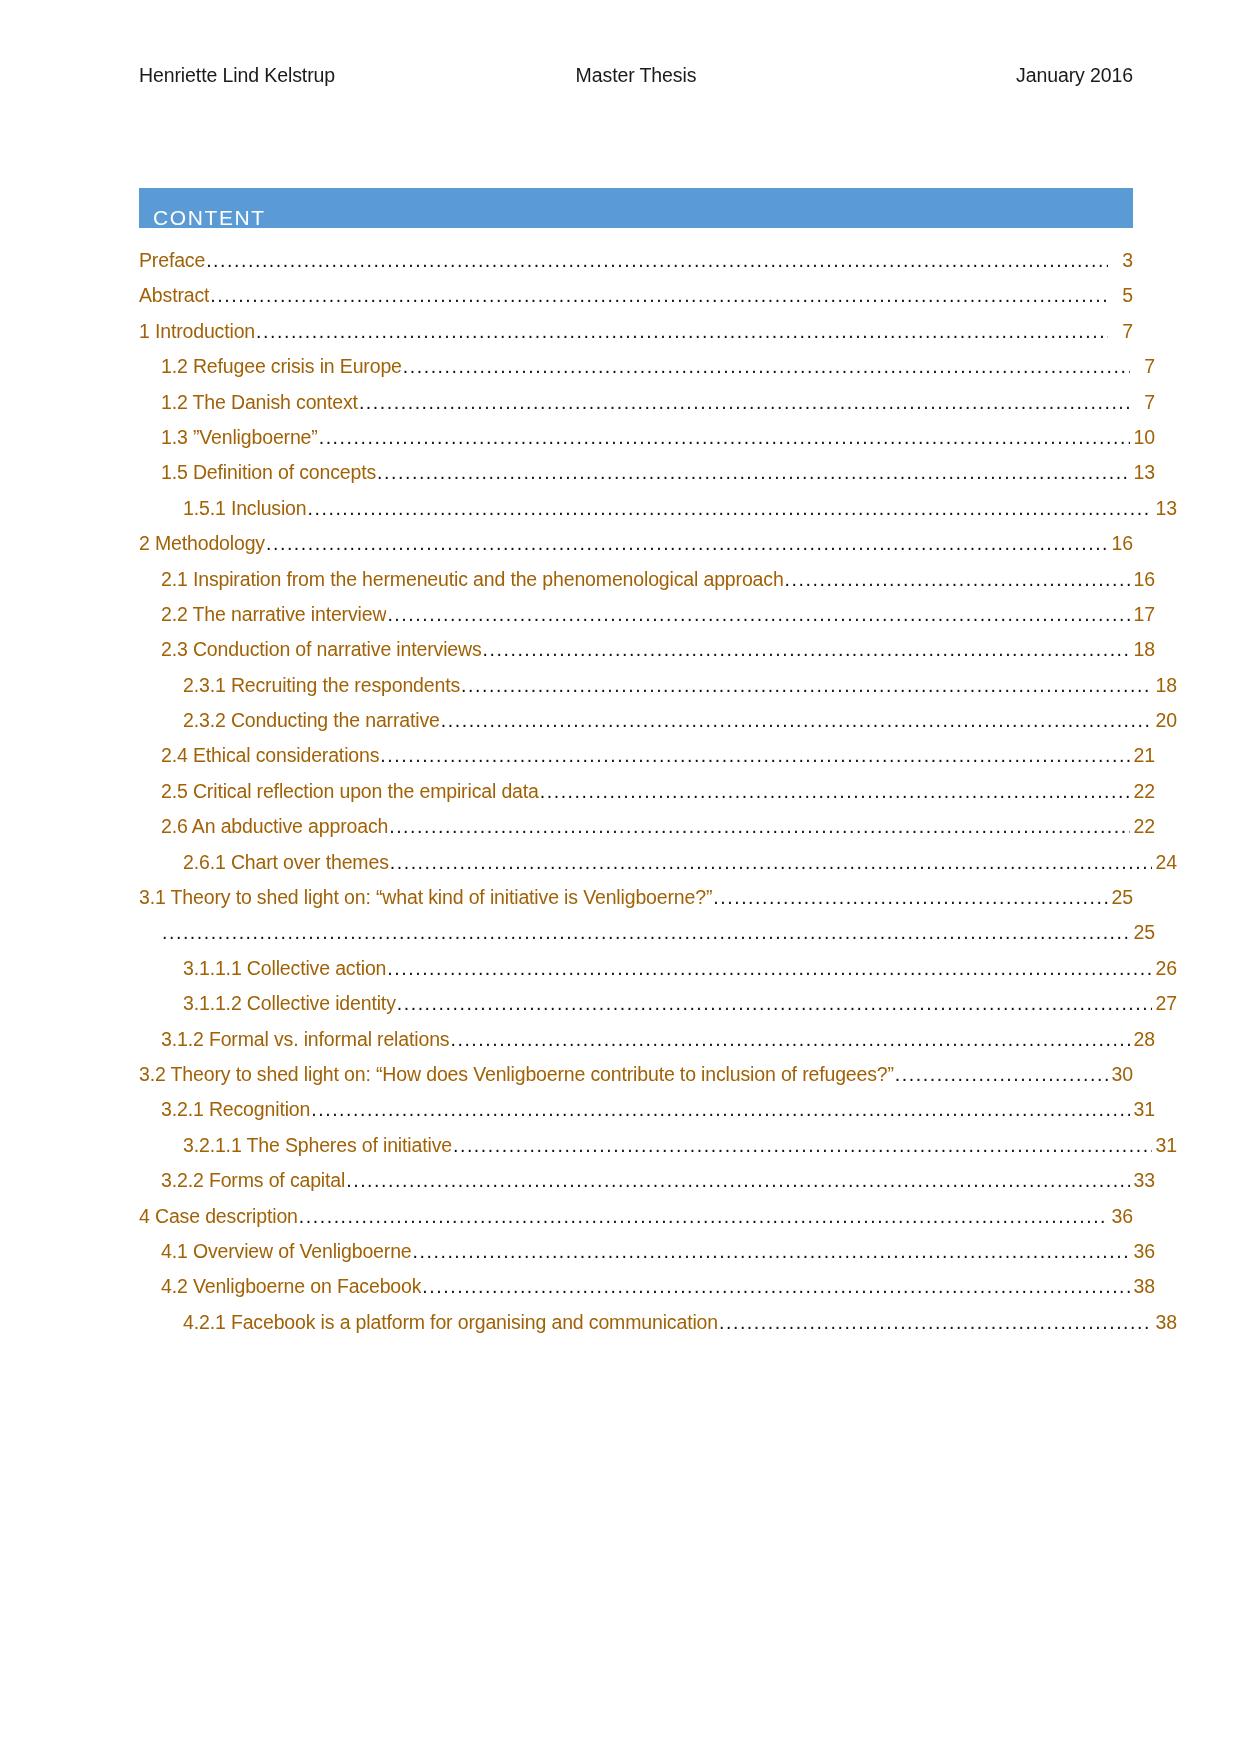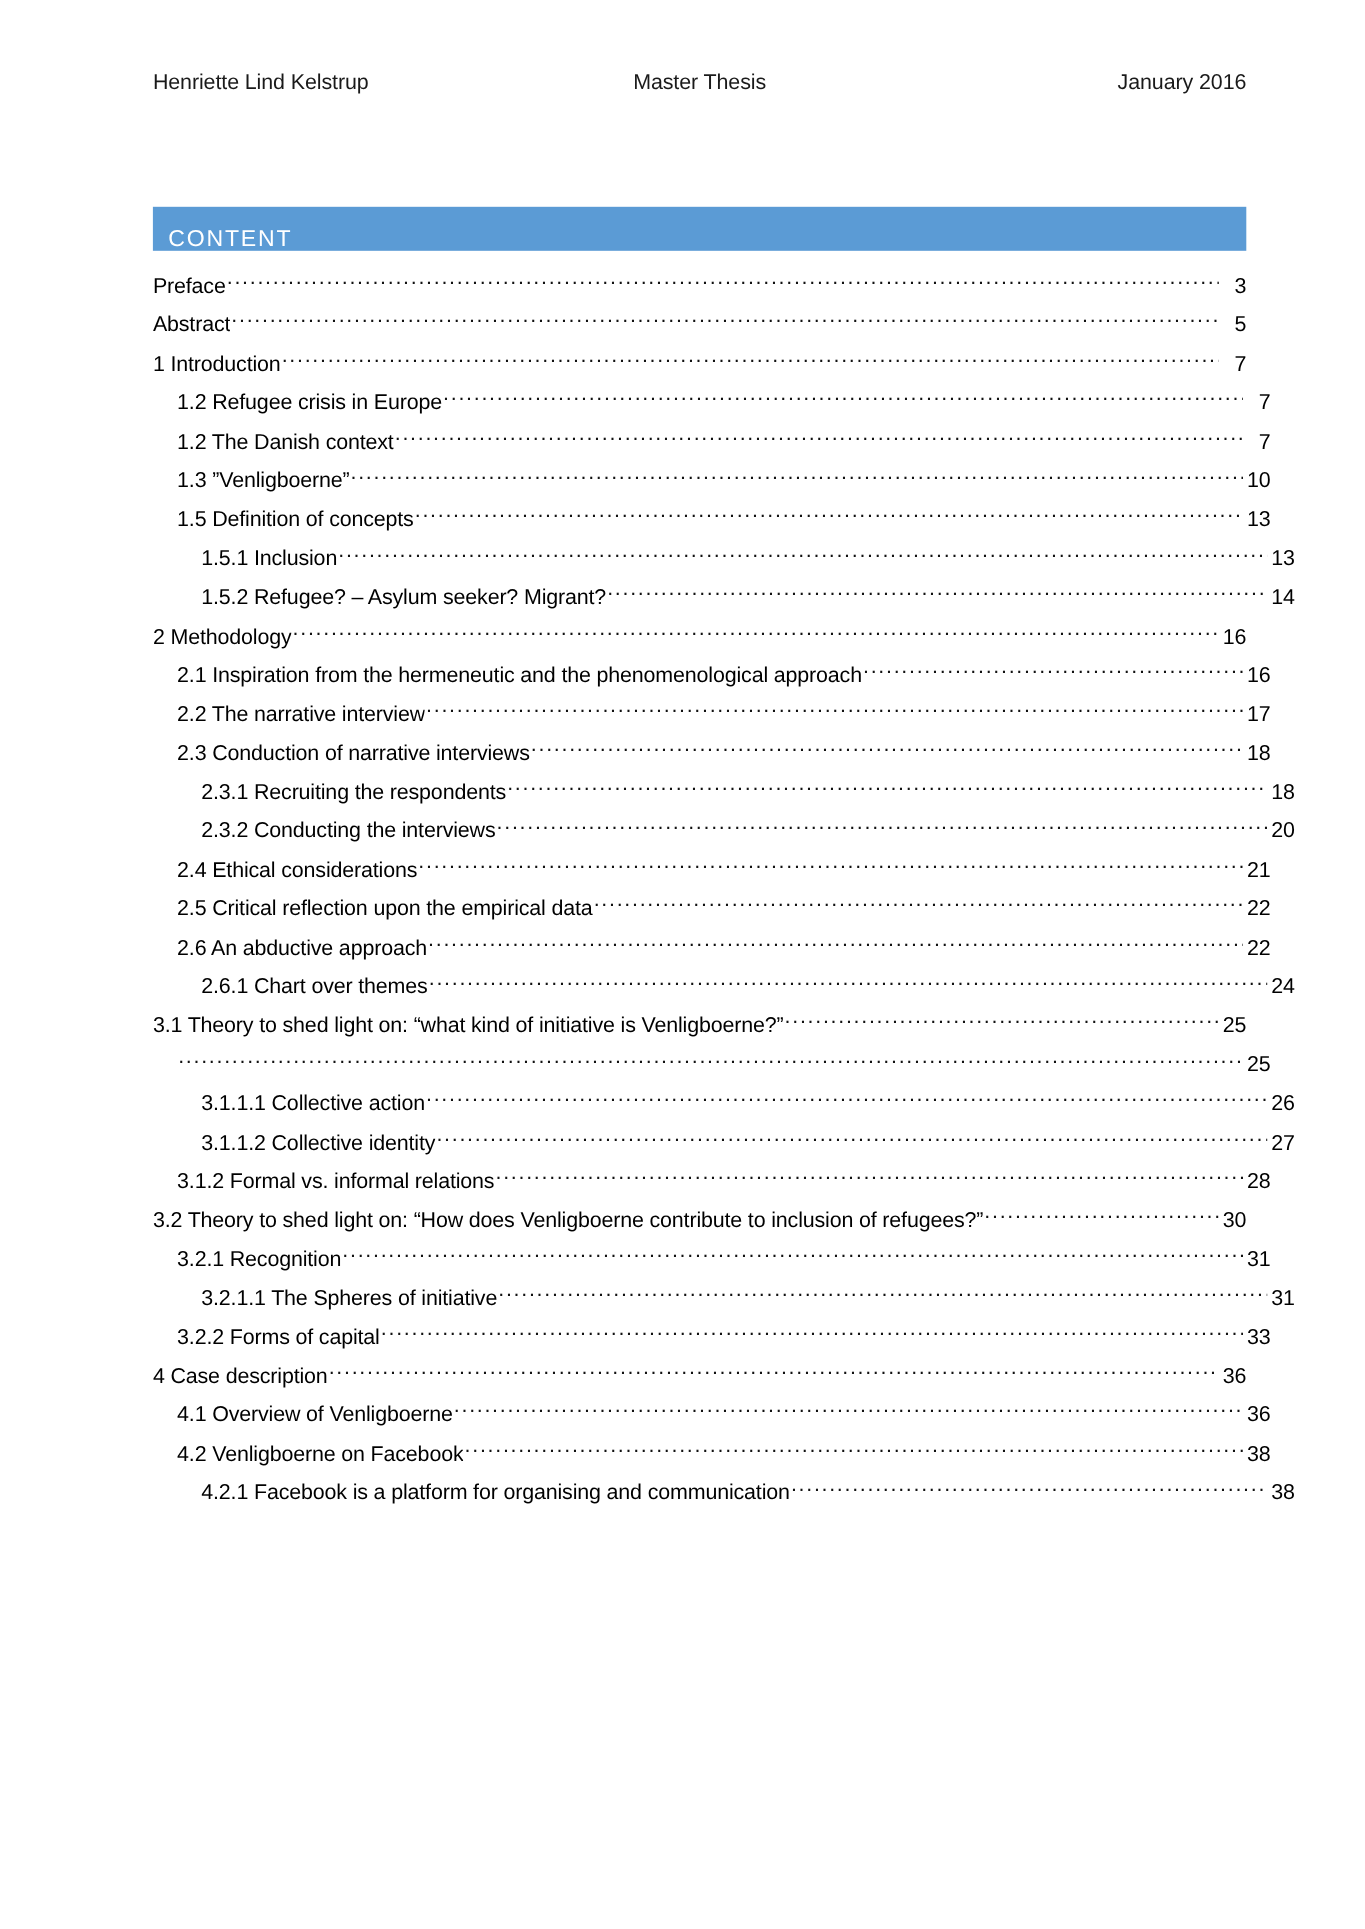--- a/index.html
+++ b/index.html
@@ -66,26 +66,26 @@
   
   .toc {
     position: absolute;
     left: 139px;
     top: 243px;
     width: 994px;
   }
 
   .toc-row {
     display: flex;
-    align-items: center;
+    align-items: flex-end;
     width: 100%;
     height: 35.4px;
     font-size: 19.5px;
     line-height: 35.4px;
-    color: #000000;
+    color: #a16207;
     letter-spacing: -0.15px;
     white-space: nowrap;
   }
 
   .toc-row .t-label {
     flex: 0 0 auto;
     overflow: hidden;
   }
 
   .toc-row .t-leader {
@@ -171,25 +171,20 @@
       <div class="toc-row lvl-1 gap">
         <span class="t-label">1.5 Definition of concepts</span>
         <span class="t-leader"></span>
         <span class="t-page">13</span>
       </div>
       <div class="toc-row lvl-2 gap">
         <span class="t-label">1.5.1 Inclusion</span>
         <span class="t-leader"></span>
         <span class="t-page">13</span>
       </div>
-      <div class="toc-row lvl-2 gap">
-        <span class="t-label">1.5.2 Refugee? – Asylum seeker? Migrant?</span>
-        <span class="t-leader"></span>
-        <span class="t-page">14</span>
-      </div>
       <div class="toc-row lvl-0">
         <span class="t-label">2 Methodology</span>
         <span class="t-leader"></span>
         <span class="t-page">16</span>
       </div>
       <div class="toc-row lvl-1 gap">
         <span class="t-label">2.1 Inspiration from the hermeneutic and the phenomenological approach</span>
         <span class="t-leader"></span>
         <span class="t-page">16</span>
       </div>
@@ -202,21 +197,21 @@
         <span class="t-label">2.3 Conduction of narrative interviews</span>
         <span class="t-leader"></span>
         <span class="t-page">18</span>
       </div>
       <div class="toc-row lvl-2">
         <span class="t-label">2.3.1 Recruiting the respondents</span>
         <span class="t-leader"></span>
         <span class="t-page">18</span>
       </div>
       <div class="toc-row lvl-2 gap">
-        <span class="t-label">2.3.2 Conducting the interviews</span>
+        <span class="t-label">2.3.2 Conducting the narrative</span>
         <span class="t-leader"></span>
         <span class="t-page">20</span>
       </div>
       <div class="toc-row lvl-1 gap">
         <span class="t-label">2.4 Ethical considerations</span>
         <span class="t-leader"></span>
         <span class="t-page">21</span>
       </div>
       <div class="toc-row lvl-1 gap">
         <span class="t-label">2.5 Critical reflection upon the empirical data</span>

